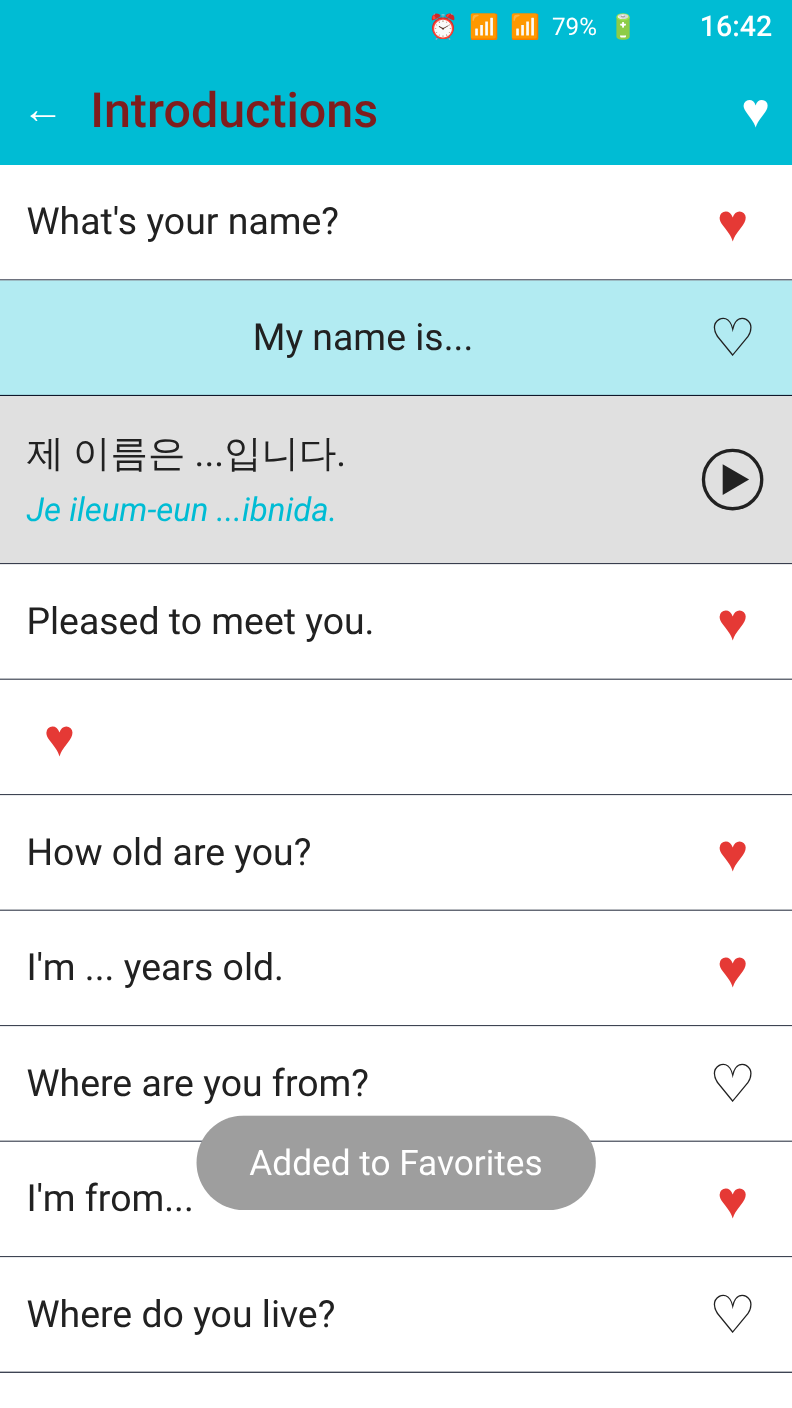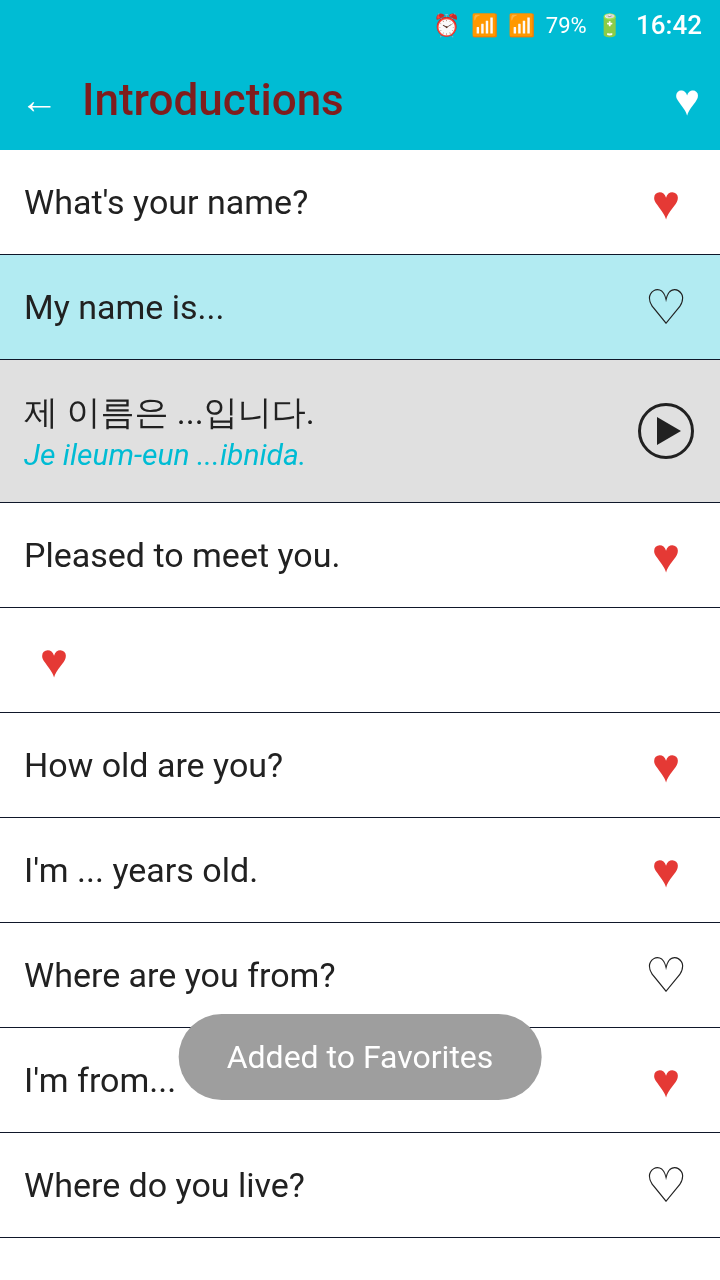--- a/index.html
+++ b/index.html
@@ -28,20 +28,21 @@
       display: flex;
       align-items: center;
       gap: 10px;
       color: white;
       font-size: 22px;
     }
     .status-time {
       color: white;
       font-size: 26px;
       font-weight: 500;
+      margin-left: 44px;
     }
 
     
     .app-bar {
       width: 720px;
       height: 100px;
       background: #00BCD4;
       display: flex;
       align-items: center;
       padding: 0 20px;
@@ -73,20 +74,21 @@
       align-items: center;
       justify-content: space-between;
       padding: 0 24px;
       min-height: 105px;
       border-bottom: 1px solid #0f172a;
       background: #fff;
       cursor: pointer;
     }
     .list-item.highlighted {
       background: #b2ebf2;
+      text-align: center;
     }
     .list-item.expanded {
       background: #e0e0e0;
       flex-direction: column;
       align-items: center;
       padding: 30px 24px;
       min-height: 130px;
     }
     .list-item.expanded .item-row {
       display: flex;
@@ -102,21 +104,21 @@
     }
     .item-text-korean {
       font-size: 34px;
       color: #212121;
       font-weight: 400;
     }
     .item-text-romanized {
       font-size: 30px;
       color: #00BCD4;
       font-style: italic;
-      margin-top: 1px;
+      margin-top: 11px;
     }
     .heart-btn {
       width: 60px;
       height: 60px;
       display: flex;
       align-items: center;
       justify-content: center;
       flex-shrink: 0;
     }
     .heart-filled {

